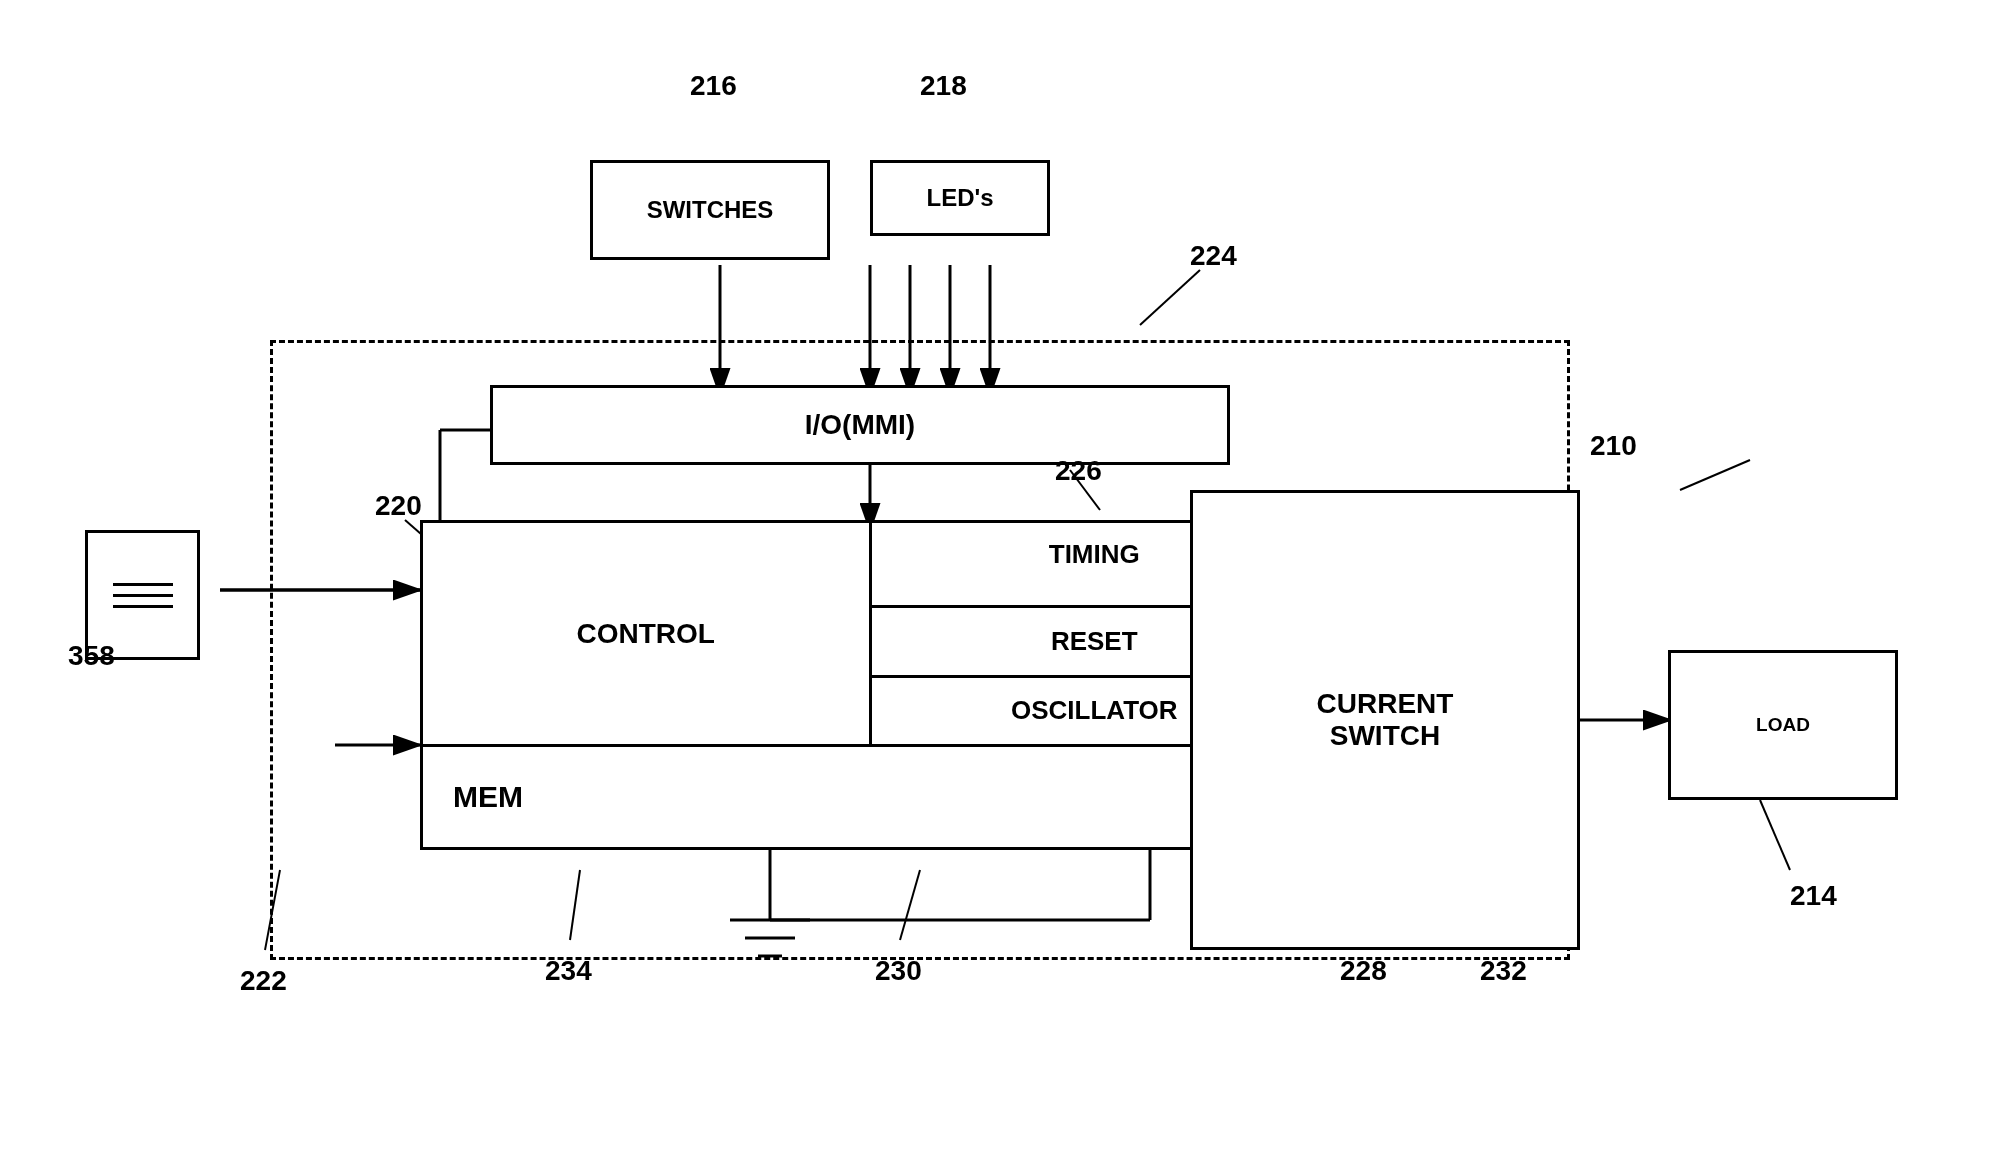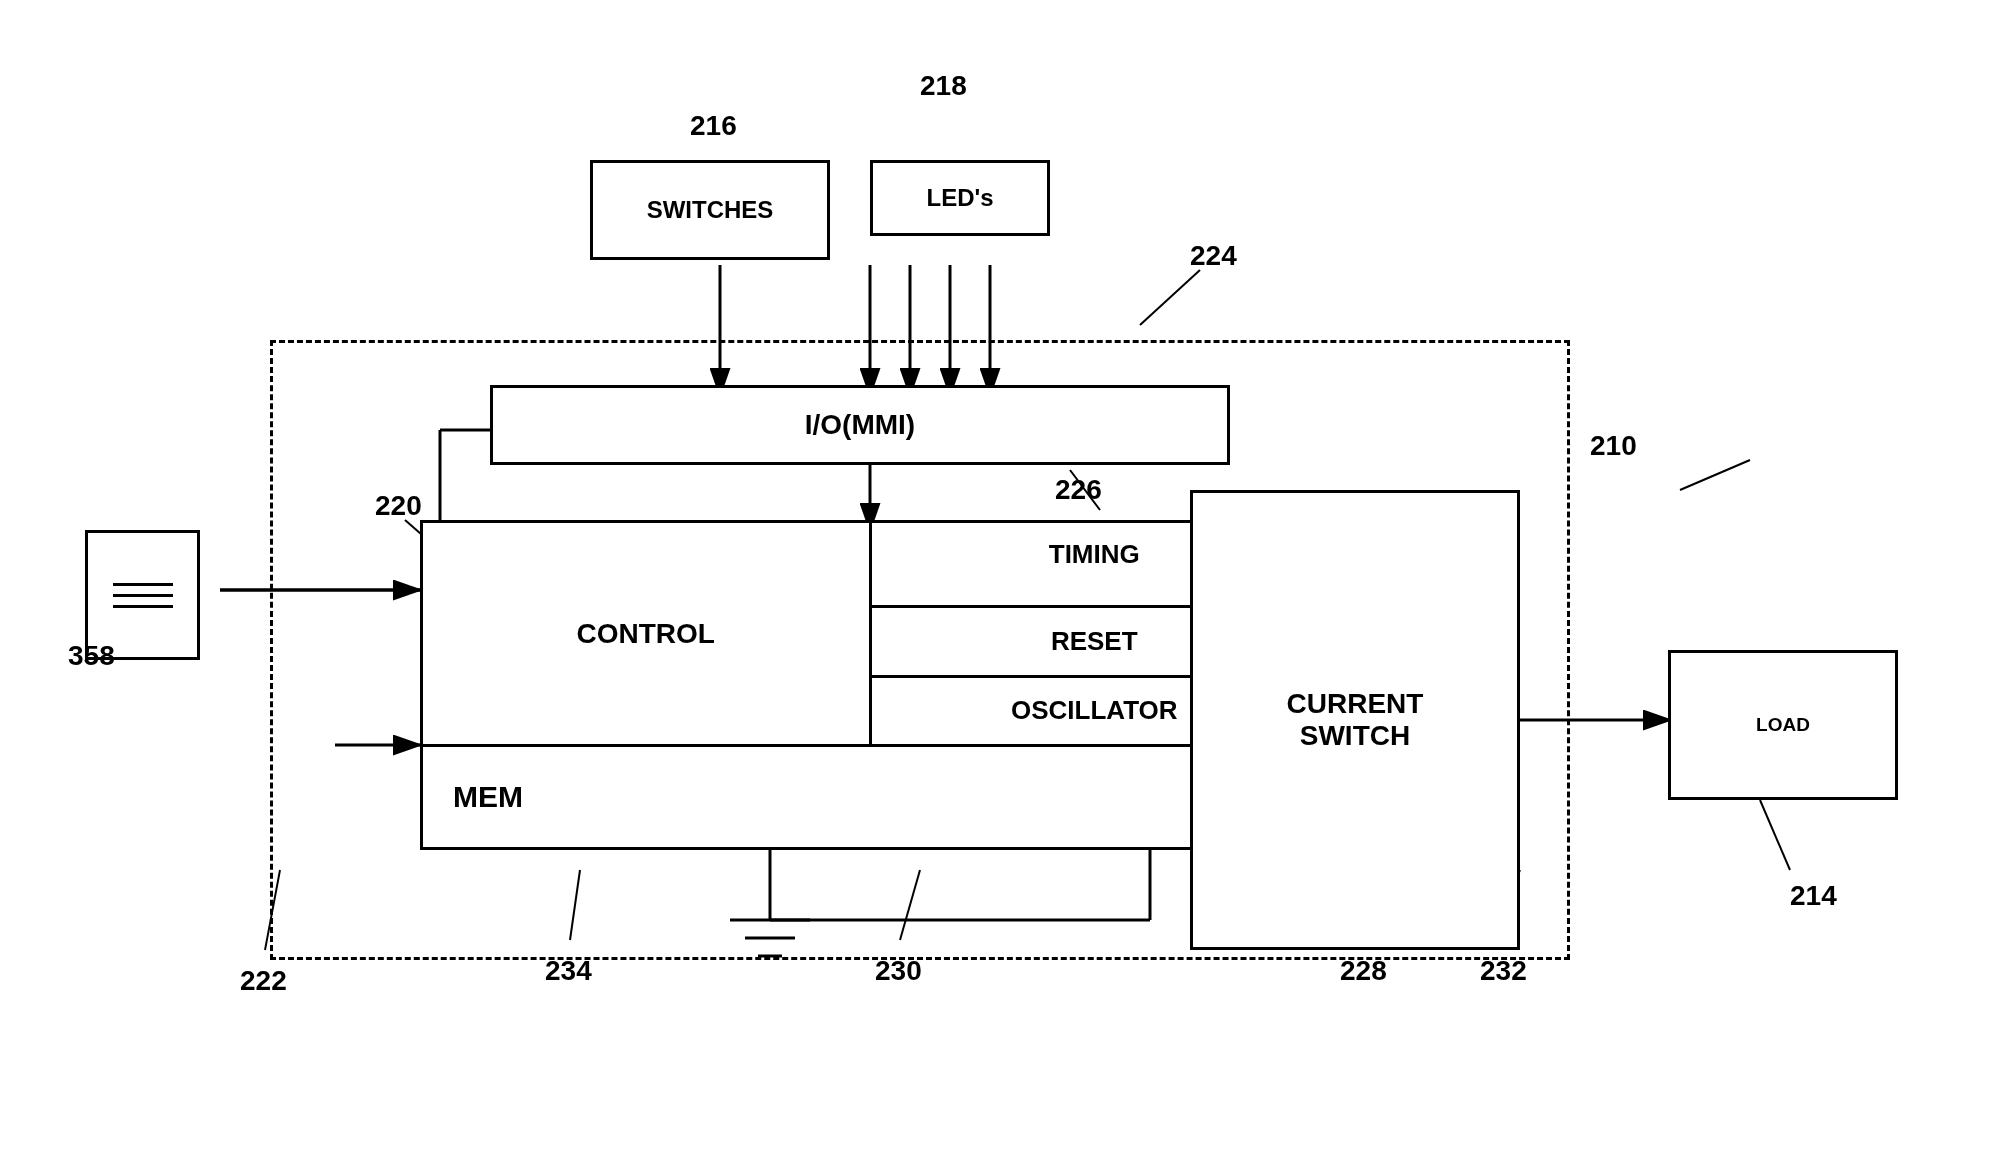--- a/index.html
+++ b/index.html
@@ -126,33 +126,33 @@
   <div class="label" style="left:1590px; top:430px;">210</div>
 
   <div class="box" style="left:590px; top:160px; width:240px; height:100px; font-size:24px;">
     <span>SWITCHES</span>
   </div>
 
   <div class="box" style="left:870px; top:160px; width:180px; height:76px; font-size:24px;">
     <span>LED's</span>
   </div>
 
-  <div class="label" style="left:690px; top:70px;margin-top:40px;">216</div>
+  <div class="label" style="left:690px; top:70px;">216</div>
 
   <div class="label" style="left:920px; top:70px;">218</div>
 
   <div class="label" style="left:1190px; top:240px;">224</div>
 
   <div class="box" style="left:490px; top:385px; width:740px; height:80px; font-size:28px;">
     <span>I/O(MMI)</span>
   </div>
 
   <div class="label" style="left:375px; top:490px;">220</div>
 
-  <div class="label" style="left:1055px; top:474px;">226</div>
+  <div class="label" style="left:1055px; top:455px;">226</div>
 
   <div class="box" style="left:420px; top:520px; width:900px; height:330px; padding:0; flex-direction:column; align-items:stretch; justify-content:flex-start;">
 
     <div style="display:flex; flex:1; border-bottom:3px solid #000;">
 
       <div style="flex:1; display:flex; align-items:center; justify-content:center; border-right:3px solid #000; font-size:28px; font-weight:bold;">
         <span>CONTROL</span>
       </div>
 
       <div style="flex:1; display:flex; flex-direction:column; font-size:26px; font-weight:bold;">
@@ -166,21 +166,21 @@
           <span>OSCILLATOR</span>
         </div>
       </div>
     </div>
 
     <div style="height:100px; display:flex; align-items:center; justify-content:flex-start; padding-left:30px; font-size:30px; font-weight:bold; border-right:3px solid #000; flex:none;">
       <span>MEM</span>
     </div>
   </div>
 
-  <div class="box" style="left:1190px; top:490px; width:330px; height:460px; font-size:28px; white-space:pre-line;">
+  <div class="box" style="left:1190px; top:490px; width:390px; height:460px; font-size:28px; white-space:pre-line;">
     <span>CURRENT
 SWITCH</span>
   </div>
 
 
   <div class="box" style="left:85px; top:530px; width:115px; height:130px; font-size:16px; border:3px solid #000; display:flex; flex-direction:column; align-items:center; justify-content:center;">
 
     <div style="width:60px; border-top:3px solid #000; margin:4px 0;"></div>
     <div style="width:60px; border-top:3px solid #000; margin:4px 0;"></div>
     <div style="width:60px; border-top:3px solid #000; margin:4px 0;"></div>

